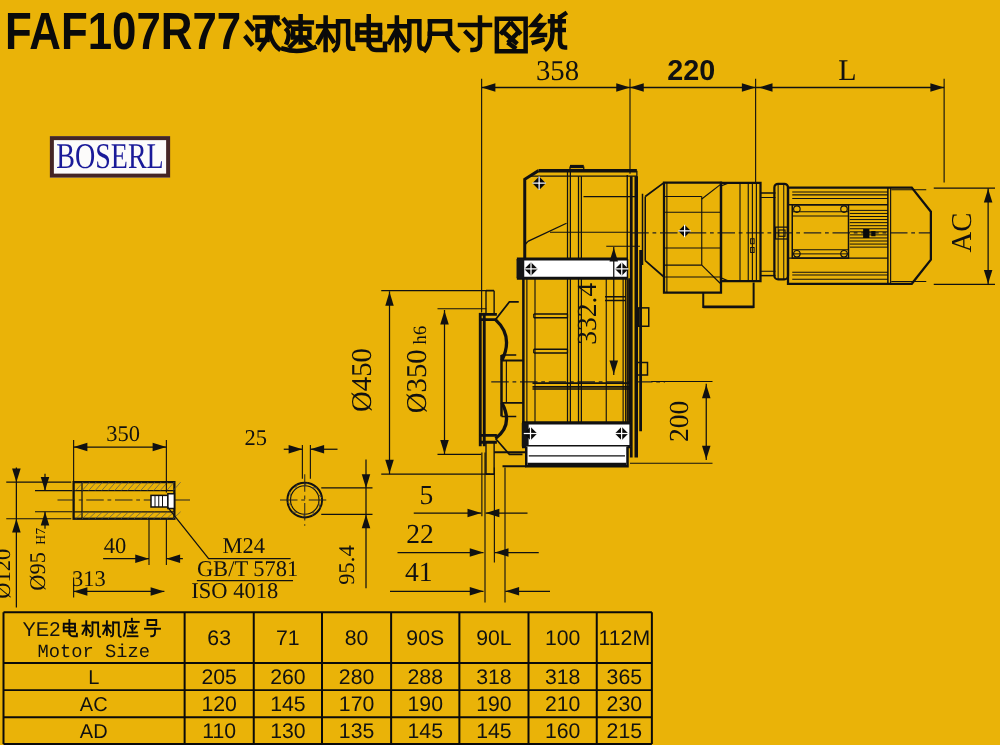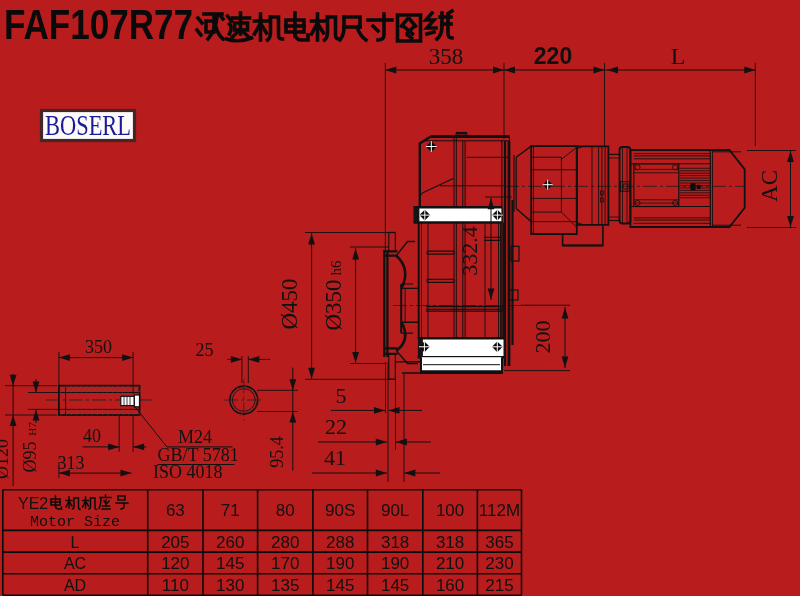--- a/index.html
+++ b/index.html
@@ -1,16 +1,16 @@
 <!DOCTYPE html>
 <html><head>
 <meta charset="utf-8">
 <style>
 html,body{margin:0;padding:0;background:#fff;}
-#page{position:relative;width:800px;height:596px;background:#b91c1c;overflow:hidden;}
+#page{position:relative;width:800px;height:596px;background:#eab308;overflow:hidden;}
 svg{position:absolute;top:0;left:0;}
 </style>
 </head>
 <body>
 
 <div id="page">
 <svg width="800" height="596" viewBox="0 0 800 596">
 
 <text x="4" y="39" font-family="Liberation Sans" font-size="42" font-weight="bold" fill="#0a0a0a" textLength="189" lengthAdjust="spacingAndGlyphs">FAF107R77</text>
 

